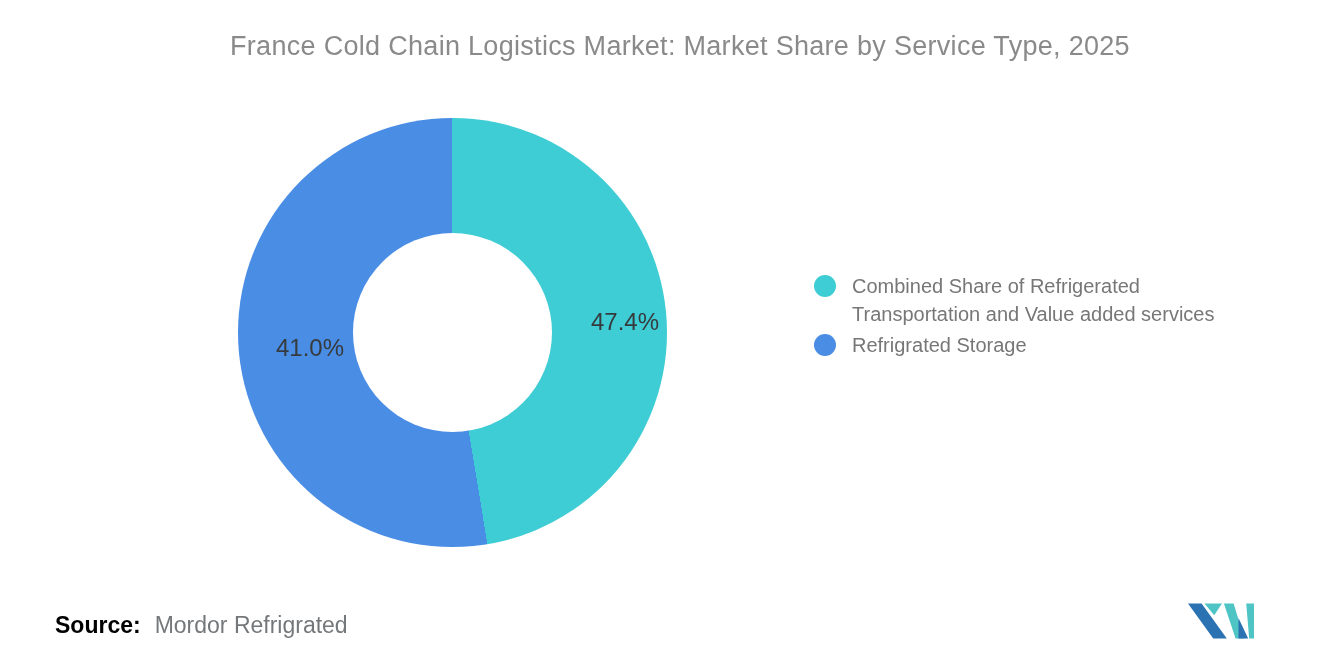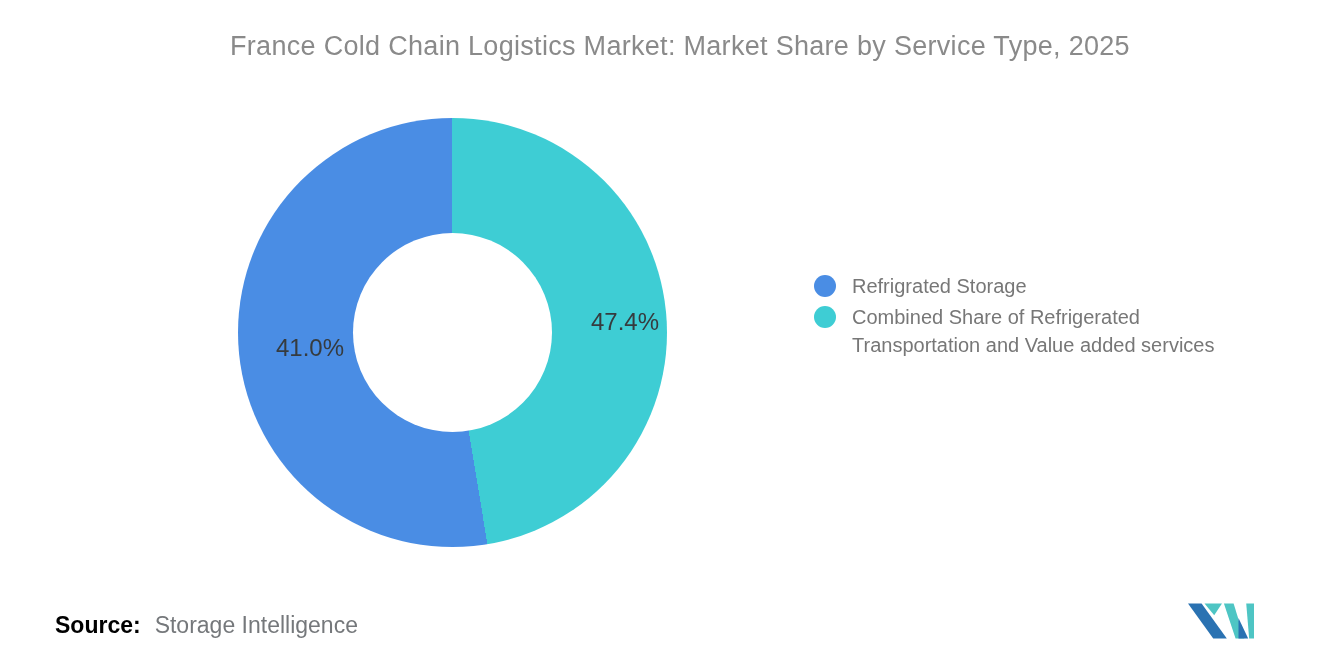--- a/index.html
+++ b/index.html
@@ -110,31 +110,31 @@
   <div class="donut-wrap">
     <div class="donut" id="donut-ring" style="background: conic-gradient(rgb(62, 205, 212) 0deg, rgb(62, 205, 212) 170.64deg, rgb(74, 141, 228) 170.64deg, rgb(74, 141, 228) 360deg);"></div>
     <div class="donut-hole"></div>
   </div>
 
   <div class="slice-label l1">41.0%</div>
   <div class="slice-label l2">47.4%</div>
 
   <div class="legend">
     <div class="legend-item">
+      <span class="legend-dot" style="background: rgb(62, 205, 212);"></span>
+      <span class="legend-label">Combined Share of Refrigerated Transportation and Value added services</span>
+    </div>
+    <div class="legend-item">
       <span class="legend-dot" style="background: rgb(74, 141, 228);"></span>
       <span class="legend-label">Refrigrated Storage</span>
-    </div>
-    <div class="legend-item">
-      <span class="legend-dot" style="background: rgb(62, 205, 212);"></span>
-      <span class="legend-label">Combined Share of Refrigerated Transportation and Value added services</span>
     </div>
   </div>
 
   <div class="source-line">
-    <span class="source-label">Source:</span><span>Storage Intelligence</span>
+    <span class="source-label">Source:</span><span>Mordor Refrigrated</span>
   </div>
 
   <svg class="logo" viewBox="0 0 68 38" aria-hidden="true">
     <polygon id="lg-b1" points="0,1 14,1 40,37 26,37" fill="#2a72b2"></polygon>
     <polygon id="lg-t1" points="17,1 35,1 27,13" fill="#4ec5c4"></polygon>
     <polygon id="lg-t2" points="37,1 47,1 58,37 49,37" fill="#4ec5c4"></polygon>
     <polygon id="lg-b2" points="52,16 62,37 52,37" fill="#2a72b2"></polygon>
     <polygon id="lg-t3" points="60,1 68,1 68,37 63,37" fill="#4ec5c4"></polygon>
   </svg>
 

